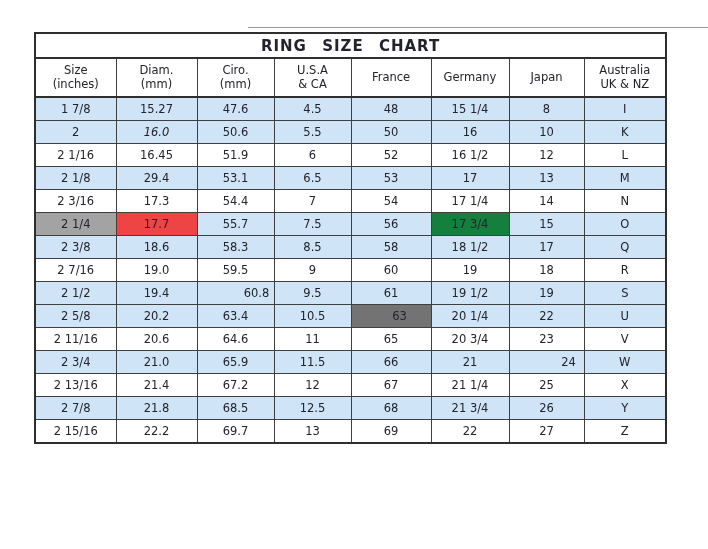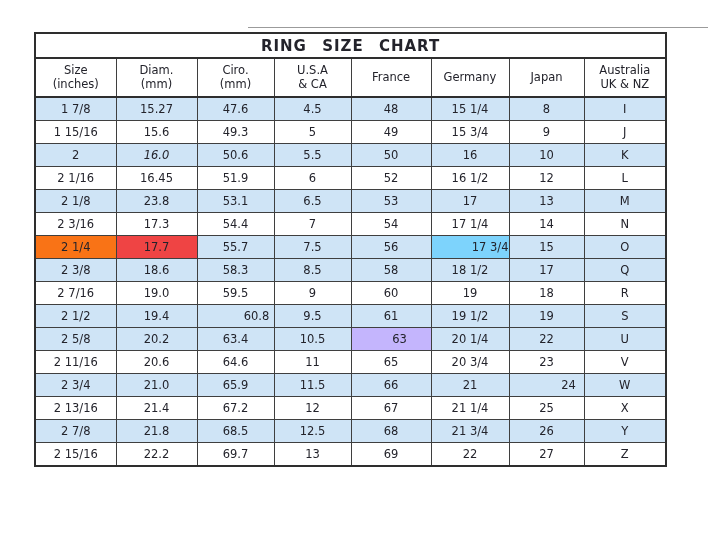--- a/index.html
+++ b/index.html
@@ -123,30 +123,20 @@
           <td style="background: rgb(207, 228, 246);">1 7/8</td>
           <td style="background: rgb(207, 228, 246);">15.27</td>
           <td style="background: rgb(207, 228, 246);">47.6</td>
           <td style="background: rgb(207, 228, 246);">4.5</td>
           <td style="background: rgb(207, 228, 246);">48</td>
           <td style="background: rgb(207, 228, 246);">15 1/4</td>
           <td style="background: rgb(207, 228, 246);">8</td>
           <td style="background: rgb(207, 228, 246);">I</td>
         </tr>
         <tr>
-          <td>1 15/16</td>
-          <td>15.6</td>
-          <td>49.3</td>
-          <td>5</td>
-          <td>49</td>
-          <td>15 3/4</td>
-          <td>9</td>
-          <td>J</td>
-        </tr>
-        <tr>
           <td style="background: rgb(207, 228, 246);">2</td>
           <td style="background: rgb(207, 228, 246); font-style: italic;">16.0</td>
           <td style="background: rgb(207, 228, 246);">50.6</td>
           <td style="background: rgb(207, 228, 246);">5.5</td>
           <td style="background: rgb(207, 228, 246);">50</td>
           <td style="background: rgb(207, 228, 246);">16</td>
           <td style="background: rgb(207, 228, 246);">10</td>
           <td style="background: rgb(207, 228, 246);">K</td>
         </tr>
         <tr>
@@ -154,45 +144,45 @@
           <td>16.45</td>
           <td>51.9</td>
           <td>6</td>
           <td>52</td>
           <td>16 1/2</td>
           <td>12</td>
           <td>L</td>
         </tr>
         <tr>
           <td style="background: rgb(207, 228, 246);">2 1/8</td>
-          <td style="background: rgb(207, 228, 246);">23.8</td>
+          <td style="background: rgb(207, 228, 246);">29.4</td>
           <td style="background: rgb(207, 228, 246);">53.1</td>
           <td style="background: rgb(207, 228, 246);">6.5</td>
           <td style="background: rgb(207, 228, 246);">53</td>
           <td style="background: rgb(207, 228, 246);">17</td>
           <td style="background: rgb(207, 228, 246);">13</td>
           <td style="background: rgb(207, 228, 246);">M</td>
         </tr>
         <tr>
           <td>2 3/16</td>
           <td>17.3</td>
           <td>54.4</td>
           <td>7</td>
           <td>54</td>
           <td>17 1/4</td>
           <td>14</td>
           <td>N</td>
         </tr>
         <tr>
-          <td style="background: #f97316;">2 1/4</td>
+          <td style="background: #a3a3a3;">2 1/4</td>
           <td style="background: #ef4444;">17.7</td>
           <td style="background: rgb(207, 228, 246);">55.7</td>
           <td style="background: rgb(207, 228, 246);">7.5</td>
           <td style="background: rgb(207, 228, 246);">56</td>
-          <td style="background: #7dd3fc; text-align: right;">17 3/4</td>
+          <td style="background: #15803d;">17 3/4</td>
           <td style="background: rgb(207, 228, 246);">15</td>
           <td style="background: rgb(207, 228, 246);">O</td>
         </tr>
         <tr>
           <td style="background: rgb(207, 228, 246);">2 3/8</td>
           <td style="background: rgb(207, 228, 246);">18.6</td>
           <td style="background: rgb(207, 228, 246);">58.3</td>
           <td style="background: rgb(207, 228, 246);">8.5</td>
           <td style="background: rgb(207, 228, 246);">58</td>
           <td style="background: rgb(207, 228, 246);">18 1/2</td>
@@ -217,21 +207,21 @@
           <td style="background: rgb(207, 228, 246);">61</td>
           <td style="background: rgb(207, 228, 246);">19 1/2</td>
           <td style="background: rgb(207, 228, 246);">19</td>
           <td style="background: rgb(207, 228, 246);">S</td>
         </tr>
         <tr>
           <td style="background: rgb(207, 228, 246);">2 5/8</td>
           <td style="background: rgb(207, 228, 246);">20.2</td>
           <td style="background: rgb(207, 228, 246);">63.4</td>
           <td style="background: rgb(207, 228, 246);">10.5</td>
-          <td style="background: #c4b5fd; padding-left: 17px;">63</td>
+          <td style="background: #737373; padding-left: 17px;">63</td>
           <td style="background: rgb(207, 228, 246);">20 1/4</td>
           <td style="background: rgb(207, 228, 246);">22</td>
           <td style="background: rgb(207, 228, 246);">U</td>
         </tr>
         <tr>
           <td>2 11/16</td>
           <td>20.6</td>
           <td>64.6</td>
           <td>11</td>
           <td>65</td>

